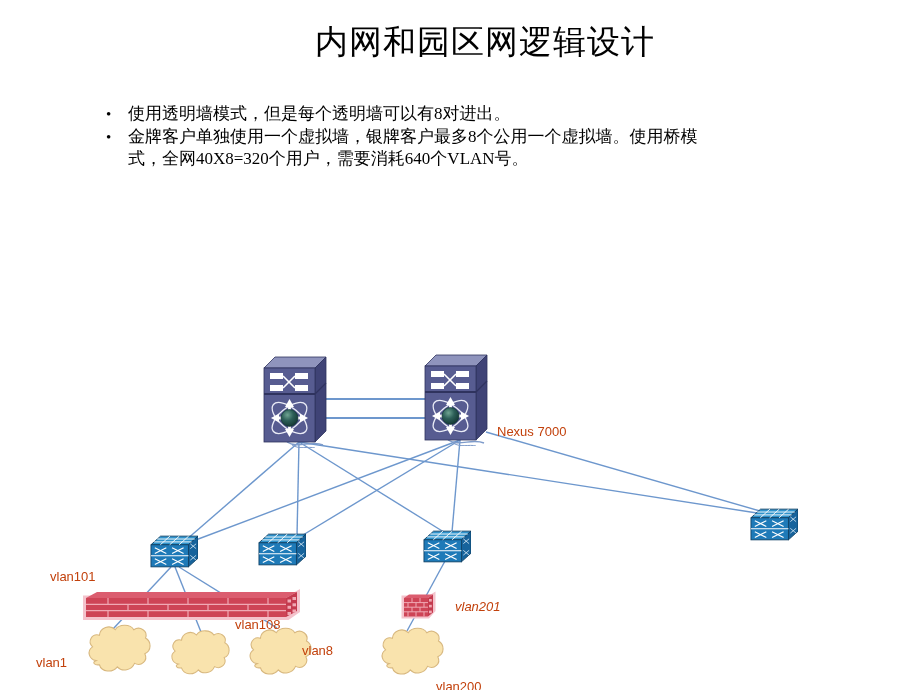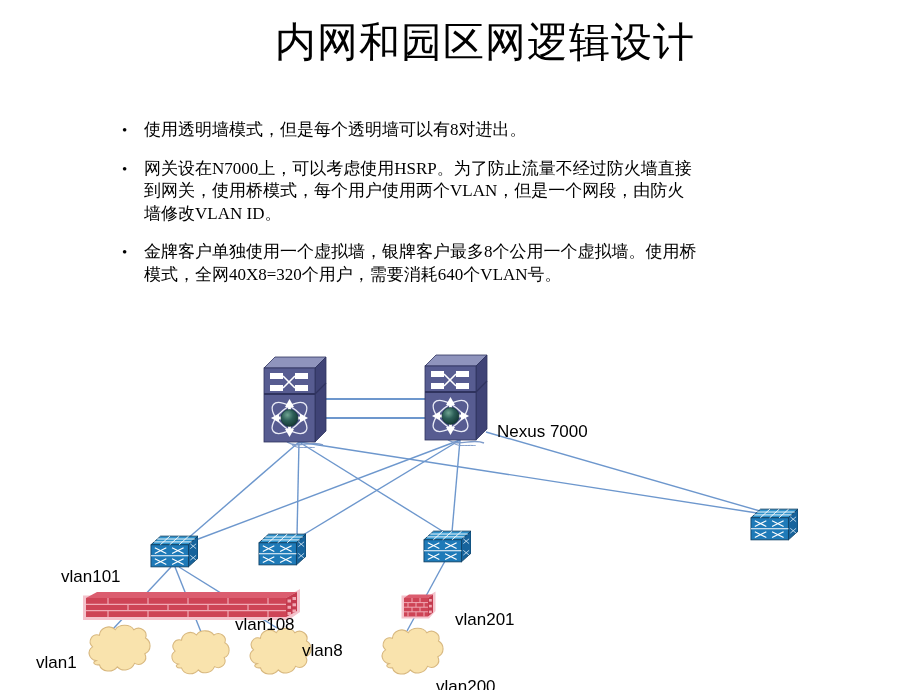--- a/index.html
+++ b/index.html
@@ -2,55 +2,54 @@
 <html><head>
 <meta charset="utf-8">
 <style>
   html,body{margin:0;padding:0;background:#888;}
   .slide{
     position:relative;width:920px;height:690px;background:#ffffff;
     overflow:hidden;font-family:"Liberation Serif","DejaVu Serif",serif;
   }
   .title{
     position:absolute;left:0;top:22px;width:100%;text-align:center;
-    text-indent:50px;font-size:41px;line-height:40px;color:#000;
+    text-indent:50px;font-size:33px;line-height:40px;color:#000;
     font-family:"Liberation Serif","DejaVu Serif",serif;font-weight:400;
     letter-spacing:1px;
   }
   .bullets{
     position:absolute;left:102px;top:103px;width:613px;margin:0;padding:0;
     list-style:none;font-size:17px;line-height:22.5px;color:#000;
   }
-  .bullets li{position:relative;padding-left:26px;margin:16px;}
+  .bullets li{position:relative;padding-left:26px;margin:0;}
   .bullets li::before{
     content:"•";position:absolute;left:4px;top:0;font-size:15px;color:#000;
   }
   .diagram-svg{position:absolute;left:0;top:0;width:920px;height:690px;}
   .dlabel{
     position:absolute;font-family:"Liberation Sans","DejaVu Sans",sans-serif;
-    font-size:17px;color:#000000;white-space:nowrap;line-height:22px;
+    font-size:13px;color:#c2410c;white-space:nowrap;line-height:22px;
   }
   .lab-nexus  {left:497px;top:421px;}
-  .lab-vlan101{left:61px; top:566px;}
+  .lab-vlan101{left:50px; top:566px;}
   .lab-vlan108{left:235px;top:570px;margin-top:44px;}
-  .lab-vlan201{left:455px;top:609px;}
+  .lab-vlan201{left:455px;top:596px;font-style:italic;}
   .lab-vlan1  {left:36px; top:652px;}
   .lab-vlan8  {left:302px;top:640px;text-align:center;}
   .lab-vlan200{left:436px;top:644px;margin-top:32px;}
 </style>
 </head>
 <body>
 
 <div class="slide">
 
   <div class="title">内网和园区网逻辑设计</div>
 
   <ul class="bullets">
     <li><span>使用透明墙模式，但是每个透明墙可以有8对进出。</span></li>
-    <li><span>网关设在N7000上，可以考虑使用HSRP。为了防止流量不经过防火墙直接到网关，使用桥模式，每个用户使用两个VLAN，但是一个网段，由防火墙修改VLAN ID。</span></li>
     <li><span>金牌客户单独使用一个虚拟墙，银牌客户最多8个公用一个虚拟墙。使用桥模式，全网40X8=320个用户，需要消耗640个VLAN号。</span></li>
   </ul>
 
   <svg class="diagram-svg" viewBox="0 0 920 690">
     <defs>
       <radialGradient id="sphereGrad" cx="38%" cy="32%" r="75%">
         <stop offset="0%" stop-color="#6fa492"></stop>
         <stop offset="45%" stop-color="#2d5f58"></stop>
         <stop offset="100%" stop-color="#11332f"></stop>
       </radialGradient>

